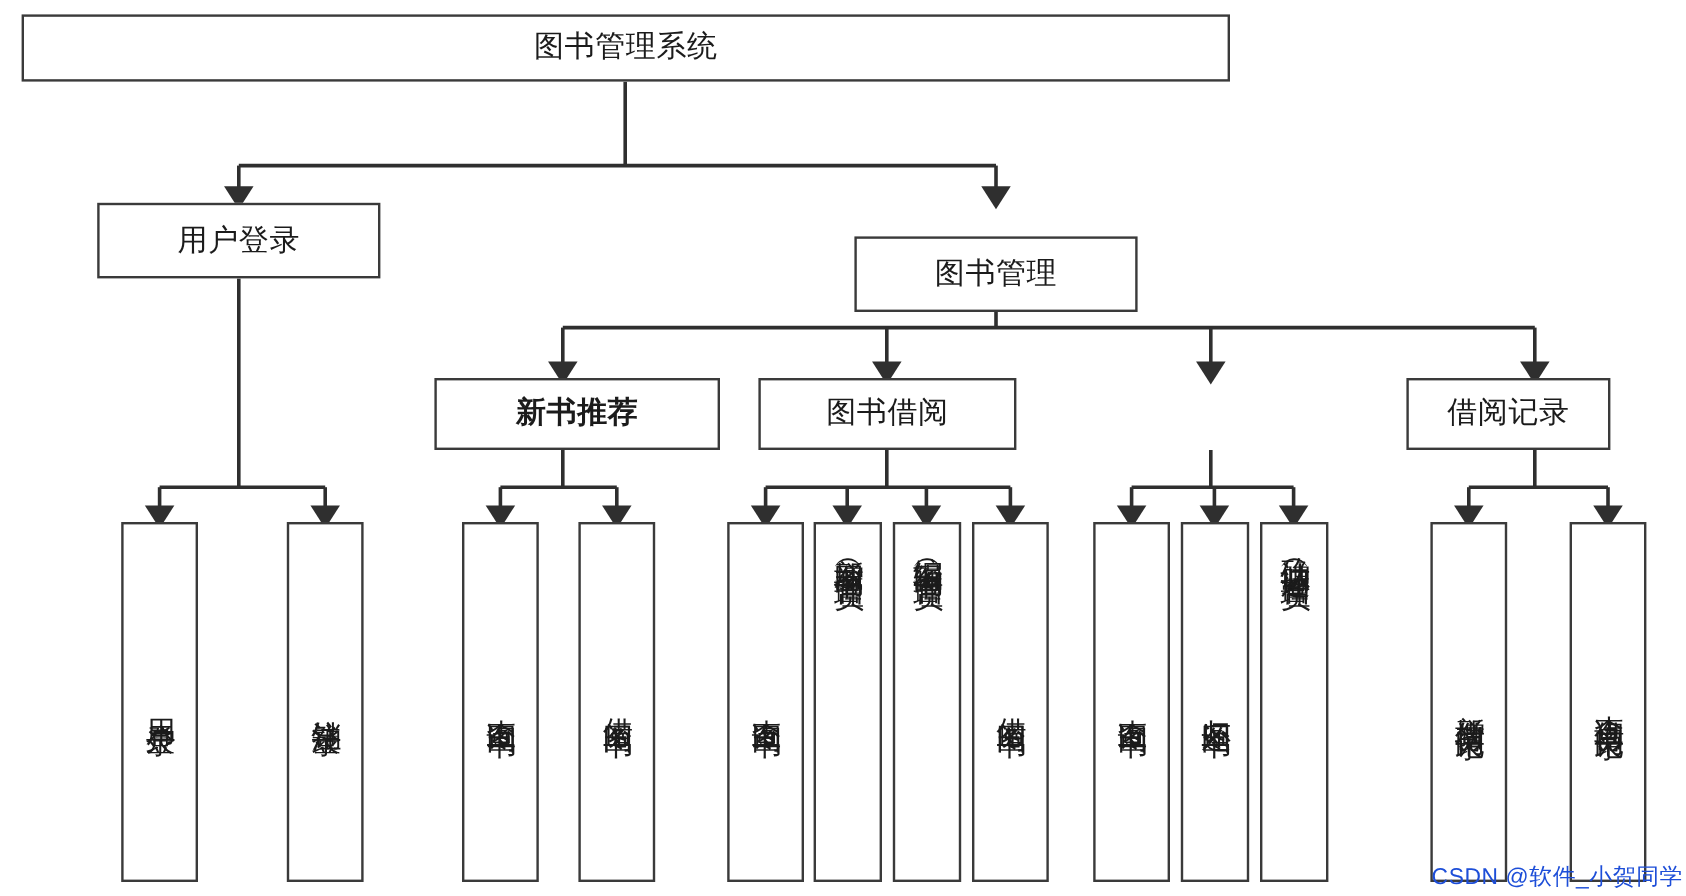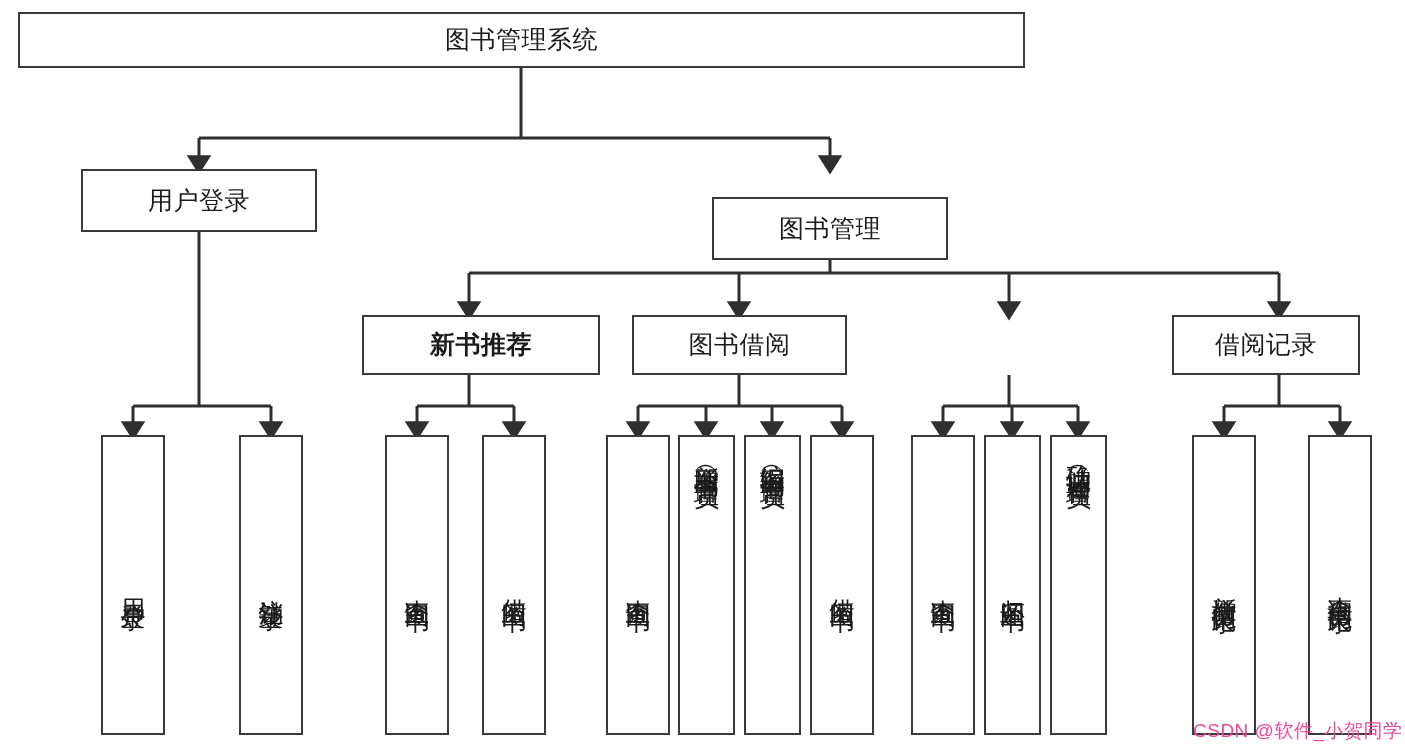--- a/index.html
+++ b/index.html
@@ -57,21 +57,21 @@
     font-size: 25px;
     letter-spacing: 3px;
     line-height: 1;
   }
   .node.vert.mid {
     align-items: center;
     padding-top: 0;
   }
   .watermark {
     position: absolute;
-    color: #ec4899;
+    color: #1d4ed8;
     font-size: 19px;
     letter-spacing: 0.5px;
     white-space: nowrap;
     user-select: none;
   }
 </style>
 </head>
 <body>
 
 <div id="diagram-root">
@@ -136,21 +136,21 @@
   <div class="node horiz" id="node-l2-1" style="left: 712px; top: 169px; width: 236px; height: 63px; margin-top: 28px;">
     <span class="label">图书管理</span>
   </div>
 
   <div class="node horiz" id="node-l3-0" style="left: 362px; top: 315px; width: 238px; height: 60px; font-weight: bold;">
     <span class="label">新书推荐</span>
   </div>
   <div class="node horiz" id="node-l3-1" style="left: 632px; top: 315px; width: 215px; height: 60px;">
     <span class="label">图书借阅</span>
   </div>
-  <div class="node horiz" id="node-l3-3" style="left: 1172px; top: 315px; width: 188px; height: 60px;">
+  <div class="node horiz" id="node-l3-3" style="left: 1172px; top: 315px; width: 170px; height: 60px;">
     <span class="label">借阅记录</span>
   </div>
 
   <div class="node vert mid" id="node-leaf-0" style="left: 101px; top: 435px; width: 64px; height: 300px;">
     <span class="label">用户登录</span>
   </div>
   <div class="node vert mid" id="node-leaf-1" style="left: 239px; top: 435px; width: 64px; height: 300px;">
     <span class="label">注销登录</span>
   </div>
   <div class="node vert mid" id="node-leaf-2" style="left: 385px; top: 435px; width: 64px; height: 300px;">

